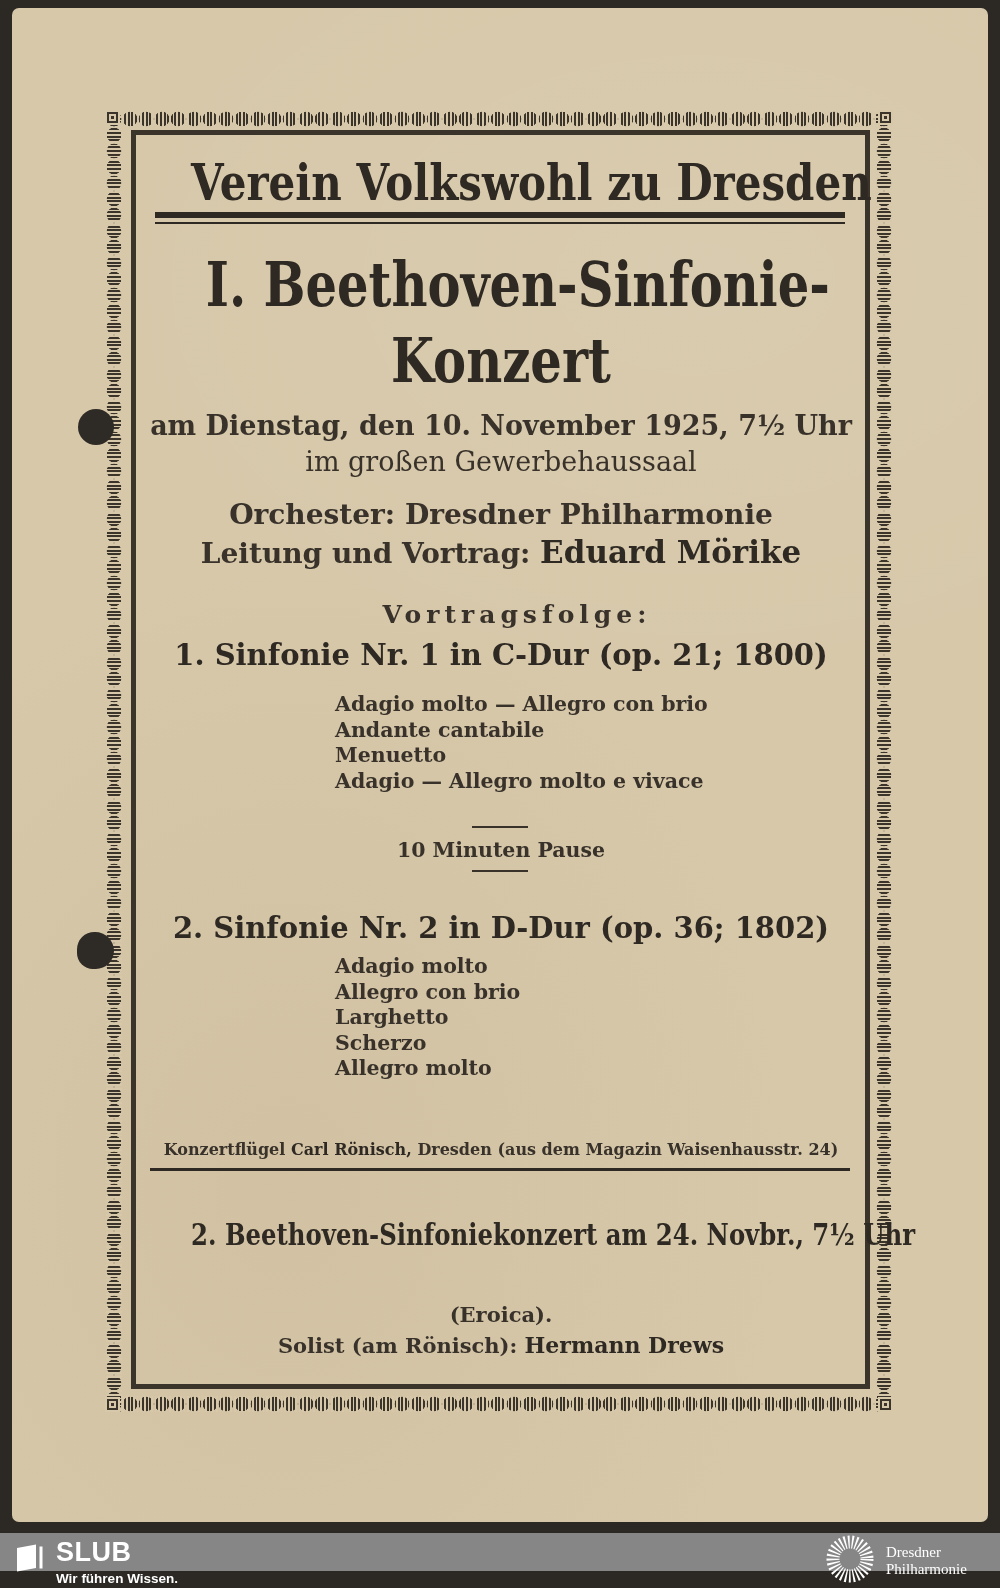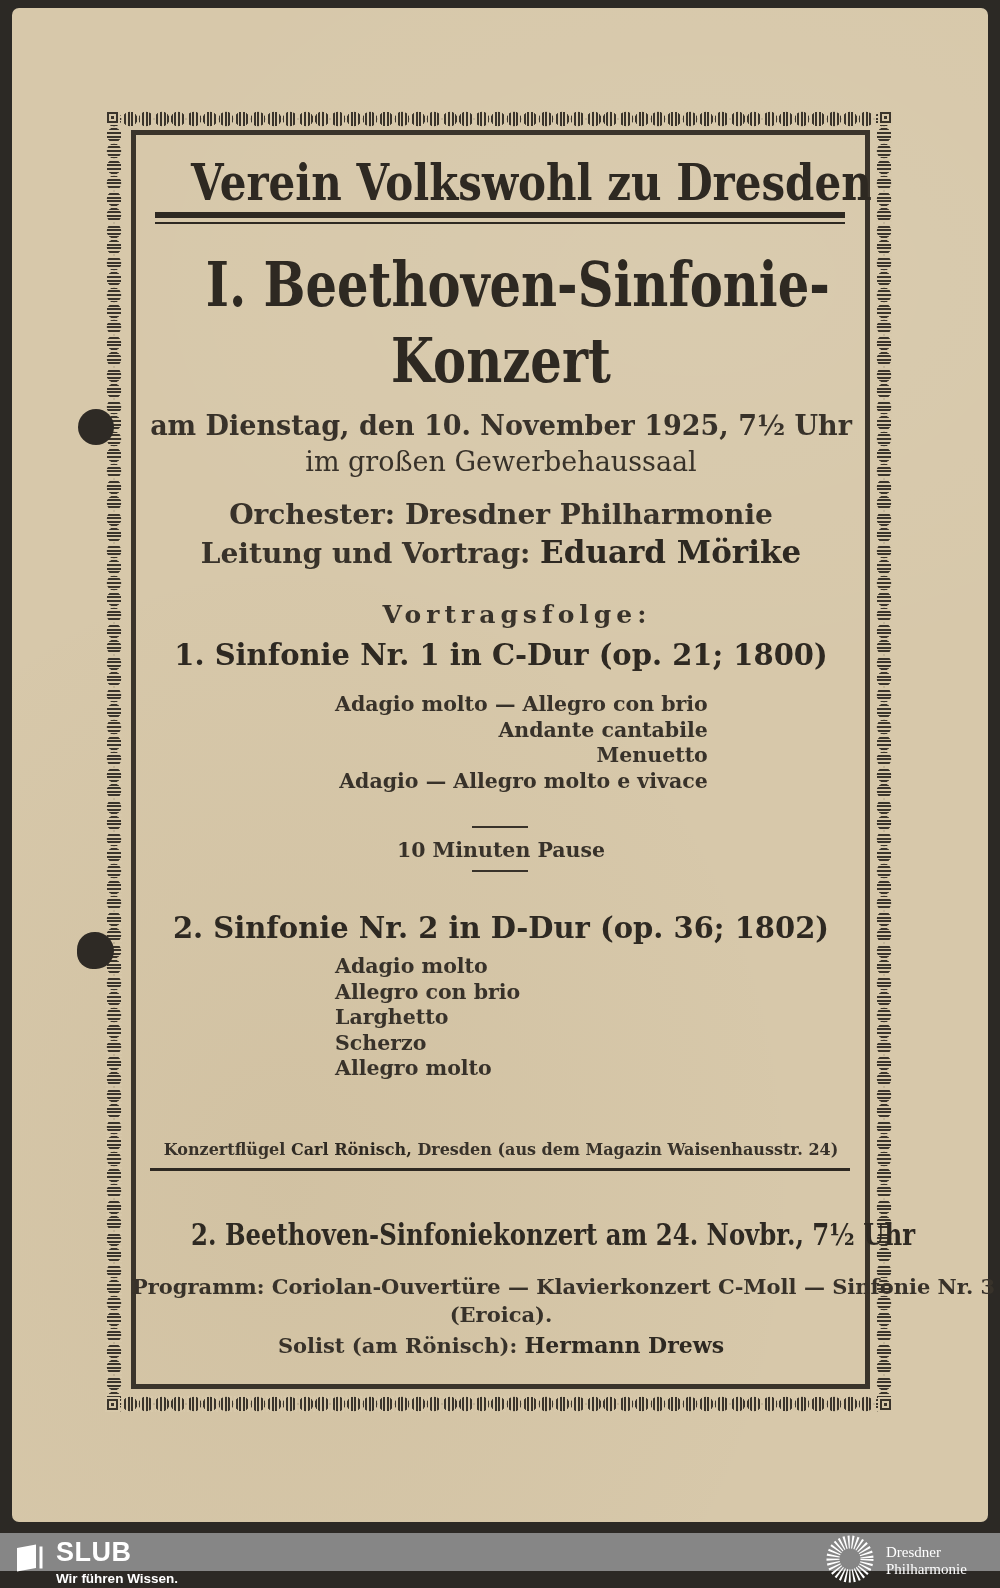--- a/index.html
+++ b/index.html
@@ -77,21 +77,21 @@
   .orch-line{top:490px;font-size:28px;font-weight:bold;white-space:nowrap;}
   .cond-line{top:526px;font-size:28px;font-weight:bold;white-space:nowrap;}
   .cond-line .name{font-size:31px;font-weight:bold;color:var(--ink-dark);}
   .label{font-weight:600;margin-top:48px;}
   .gap-r{margin-right:.35em;}
   .sequence{top:592px;font-size:25px;font-weight:bold;letter-spacing:5px;padding-left:16px;}
   .work-h{font-size:29px;font-weight:bold;color:var(--ink-dark);white-space:nowrap;}
   .work-1{top:630px;}
   .work-2{top:903px;}
   .movements{position:absolute;left:323px;text-align:left;font-size:20.5px;font-weight:bold;line-height:25.5px;color:var(--ink);}
-  .movs-1{top:684px;text-align:right;}
+  .movs-1{top:684px;}
   .movs-2{top:946px;}
   .pause-rule{position:absolute;left:460px;width:56px;border-top:2px solid var(--ink);}
   .pr-a{top:818px;} .pr-b{top:862px;}
   .pause{top:830px;font-size:20.5px;font-weight:bold;}
   .piano{top:1132px;font-size:16px;font-weight:600;white-space:nowrap;}
   .piano .bold{font-weight:bold;color:var(--ink-dark);}
   .divider{position:absolute;left:138px;top:1160px;width:700px;height:3px;background:var(--ink-dark);}
   .next-concert{top:1210px;font-size:29px;font-weight:bold;color:var(--ink-dark);white-space:nowrap;}
   .prog-1{top:1266px;font-size:21px;font-weight:600;white-space:nowrap;}
   .prog-1 .bold{font-weight:bold;}
@@ -175,23 +175,20 @@
       <div>Allegro molto</div>
     </div>
 
     <div class="tb piano">
       <span class="gap-r">Konzertflügel</span><span class="bold gap-r">Carl Rönisch,</span><span>Dresden (aus dem Magazin Waisenhausstr. 24)</span>
     </div>
 
     <div class="divider"></div>
 
     <div class="tb next-concert condense">2. Beethoven-Sinfoniekonzert am 24. Novbr., 7½ Uhr</div>
-    <div class="tb prog-1">
-      <span class="bold gap-r">Programm:</span><span>Coriolan-Ouvertüre — Klavierkonzert C-Moll — Sinfonie Nr. 3</span>
-    </div>
     <div class="tb prog-2">(Eroica).</div>
     <div class="tb soloist">
       <span class="gap-r">Solist (am Rönisch):</span><span class="name">Hermann Drews</span>
     </div>
   </div>
 
   <div class="footer-bar">
     <div class="slub">
       <span class="slub-book">
         <svg width="32" height="32" viewBox="0 0 32 32">

